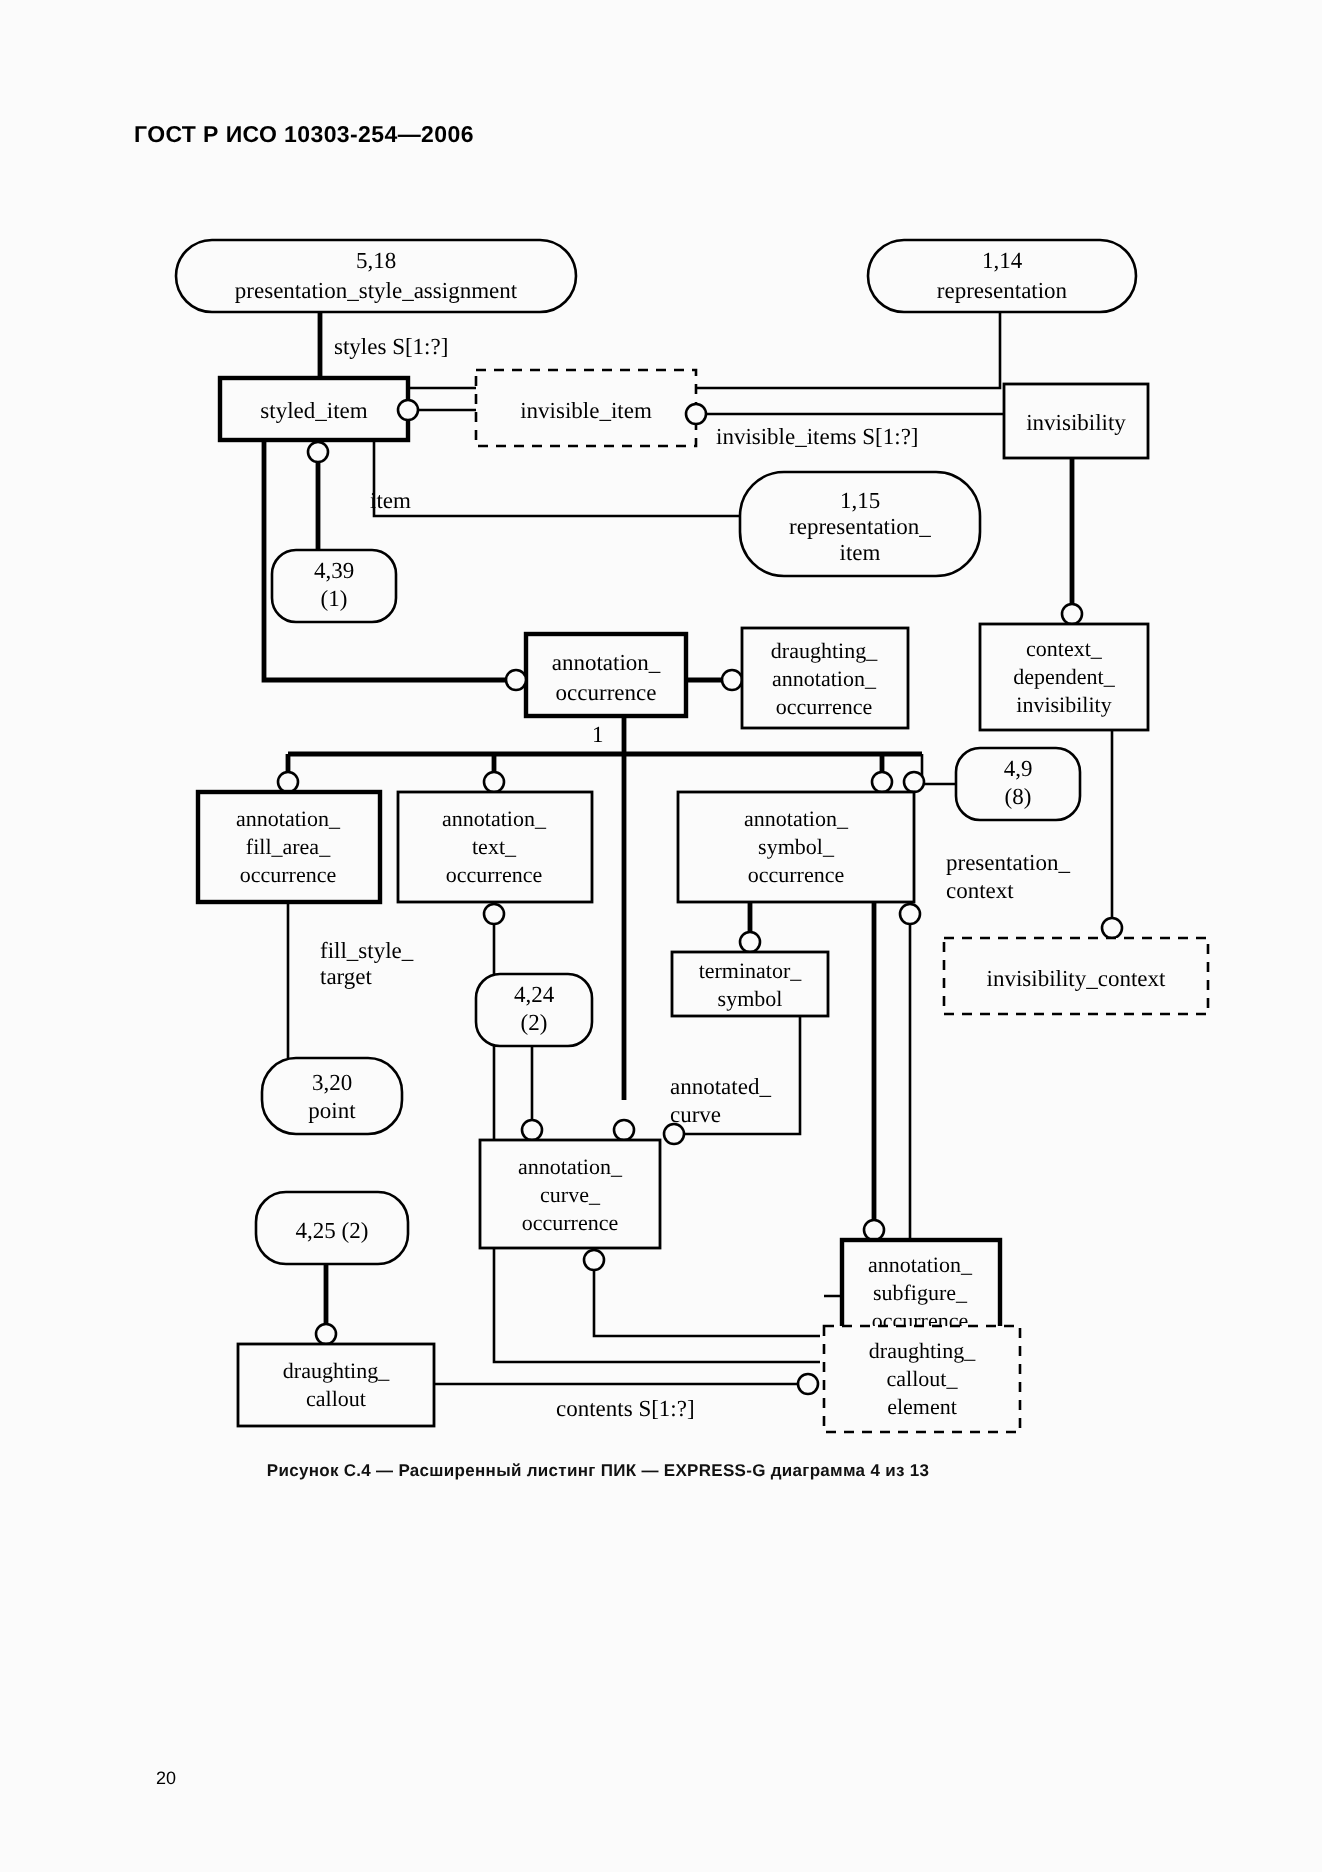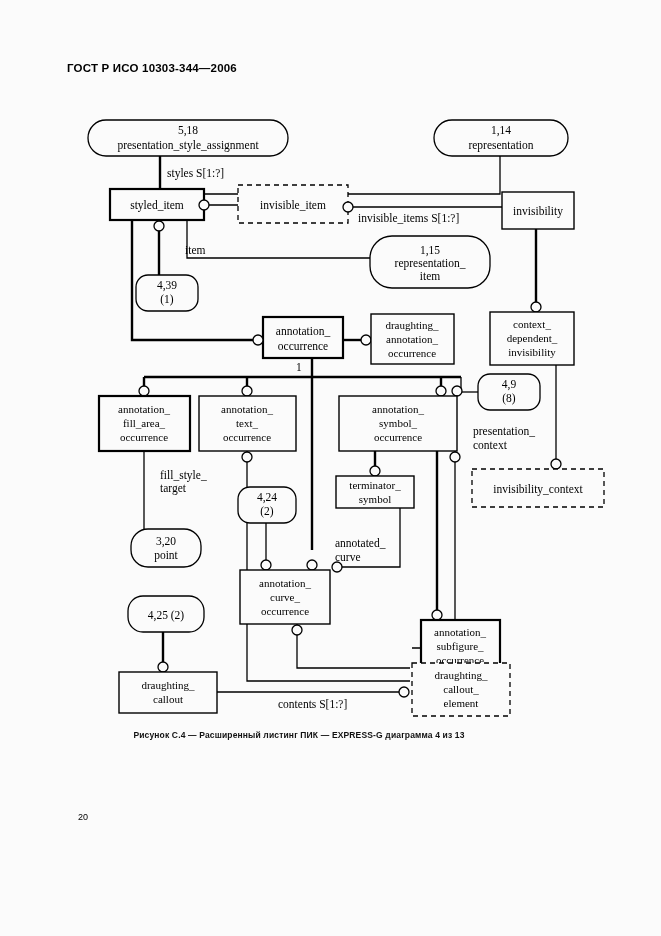--- a/index.html
+++ b/index.html
@@ -18,21 +18,21 @@
     color:#000;
   }
   .figure-caption{
     position:absolute;left:0;top:730px;width:598px;
     text-align:center;
     font-family:"Liberation Sans", sans-serif;
     font-size:8.5px;font-weight:bold;letter-spacing:0.15px;
     color:#111;
   }
   .page-number{
-    position:absolute;left:78px;top:812px;
+    position:absolute;left:78px;top:884px;
     font-family:"Liberation Sans", sans-serif;
     font-size:9px;color:#000;
   }
   svg.diagram{position:absolute;left:0;top:95px;width:661px;height:640px;}
   svg text{font-family:"Liberation Serif", serif;fill:#000;}
   .ent-label{font-size:11.5px;text-anchor:middle;}
   .ent-label-sm{font-size:11px;text-anchor:middle;}
   .rel-label{font-size:11.5px;}
   .page-ref{font-size:11.5px;text-anchor:middle;}
   .box-solid{fill:#fbfbfb;stroke:#000;stroke-width:1.4;}
@@ -41,21 +41,21 @@
   .oval{fill:#fbfbfb;stroke:#000;stroke-width:1.3;}
   .ln{stroke:#000;stroke-width:1.3;fill:none;}
   .ln-thick{stroke:#000;stroke-width:2.4;fill:none;}
   .circ{fill:#fbfbfb;stroke:#000;stroke-width:1.3;}
 </style>
 </head>
 <body>
 
 <div class="page"></div>
 
-<div class="std-header">ГОСТ Р ИСО 10303-344—2006</div>
+<div class="std-header">ГОСТ Р ИСО 10303-254—2006</div>
 
 <svg class="diagram" viewBox="0 0 661 640">
 
   <path class="ln-thick" d="M160,60 L160,94"></path>
 
   <path class="ln" d="M204,110 L238,110"></path>
 
   <path class="ln" d="M348,112 L502,112"></path>
 
   <path class="ln" d="M500,60 L500,99 L203,99"></path>

